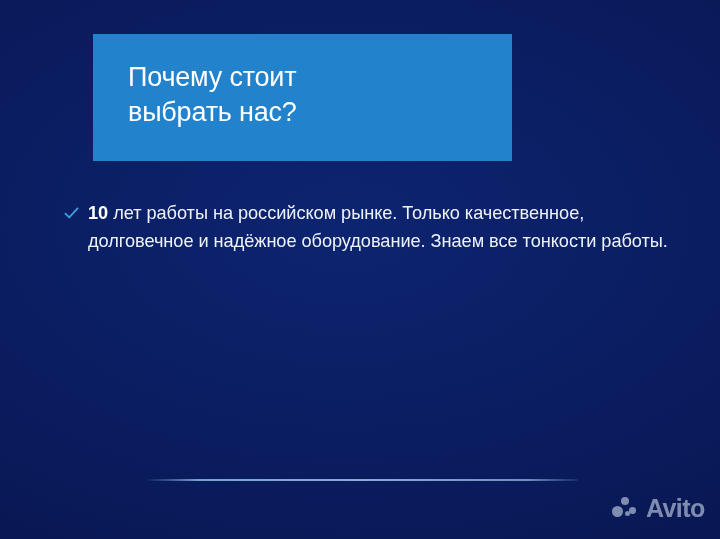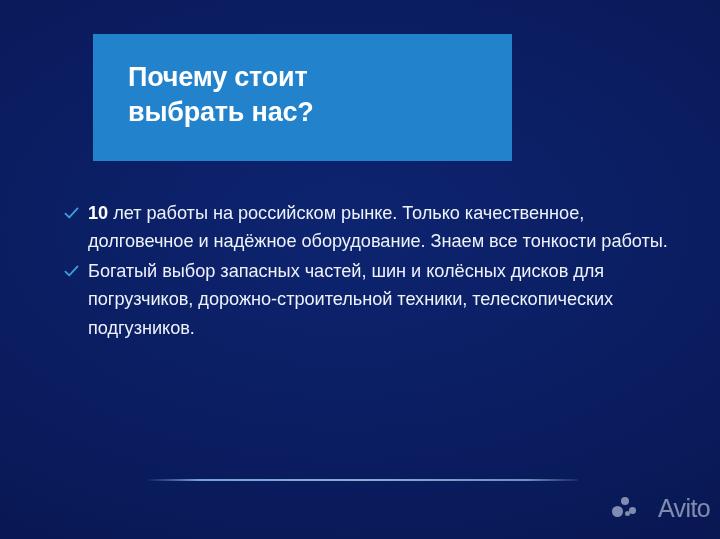--- a/index.html
+++ b/index.html
@@ -30,21 +30,21 @@
     background: #2283cc;
   }
 
   #title-text {
     position: absolute;
     left: 35px;
     top: 26px;
     width: 360px;
     color: #ffffff;
     font-size: 27px;
-    font-weight: bold;
+    font-weight: normal;
     line-height: 35px;
     letter-spacing: -0.2px;
     white-space: pre-line;
   }
 
   
   #bullet-list {
     position: absolute;
     left: 64px;
     top: 199px;
@@ -125,24 +125,24 @@
   }
 
   #watermark-mark i.d1 { width: 11px; height: 11px; left: 0px;  top: 10px; }
   #watermark-mark i.d2 { width: 8px;  height: 8px;  left: 9px;  top: 1px;  }
   #watermark-mark i.d3 { width: 7px;  height: 7px;  left: 17px; top: 11px; }
   #watermark-mark i.d4 { width: 5px;  height: 5px;  left: 13px; top: 15px; }
 
   #watermark-text {
     color: #c9d3e6;
     font-size: 25px;
-    font-weight: normal;
+    font-weight: bold;
     letter-spacing: -0.6px;
     line-height: 24px;
-    margin-left: 16px;
+    margin-left: 4px;
   }
 </style>
 </head>
 <body>
 
 <div id="slide">
 
   <div id="title-box">
     <div id="title-text">Почему стоит
 выбрать нас?</div>
@@ -153,28 +153,20 @@
     <div class="bullet-row">
       <span class="check-icon">
         <svg viewBox="0 0 16 16" xmlns="http://www.w3.org/2000/svg">
           <path d="M1.5 8.2 L5.6 12.2 L14.5 2.6" fill="none" stroke="#3e9ee0" stroke-width="1.9" stroke-linecap="round" stroke-linejoin="round"></path>
         </svg>
       </span>
       <span class="bullet-text"><span class="lead">10</span><span> лет работы на российском рынке. Только качественное, долговечное и надёжное оборудование. Знаем все тонкости работы.</span></span>
     </div>
 
 
-    <div class="bullet-row">
-      <span class="check-icon">
-        <svg viewBox="0 0 16 16" xmlns="http://www.w3.org/2000/svg">
-          <path d="M1.5 8.2 L5.6 12.2 L14.5 2.6" fill="none" stroke="#3e9ee0" stroke-width="1.9" stroke-linecap="round" stroke-linejoin="round"></path>
-        </svg>
-      </span>
-      <span class="bullet-text"><span class="lead"></span><span>Богатый выбор запасных частей, шин и колёсных дисков для погрузчиков, дорожно-строительной техники, телескопических подгузников.</span></span>
-    </div>
 
   </div>
 
   <div id="divider"></div>
 
   <div id="watermark">
     <span id="watermark-mark">
       <i class="d1"></i>
         <i class="d2"></i>
         <i class="d3"></i>

